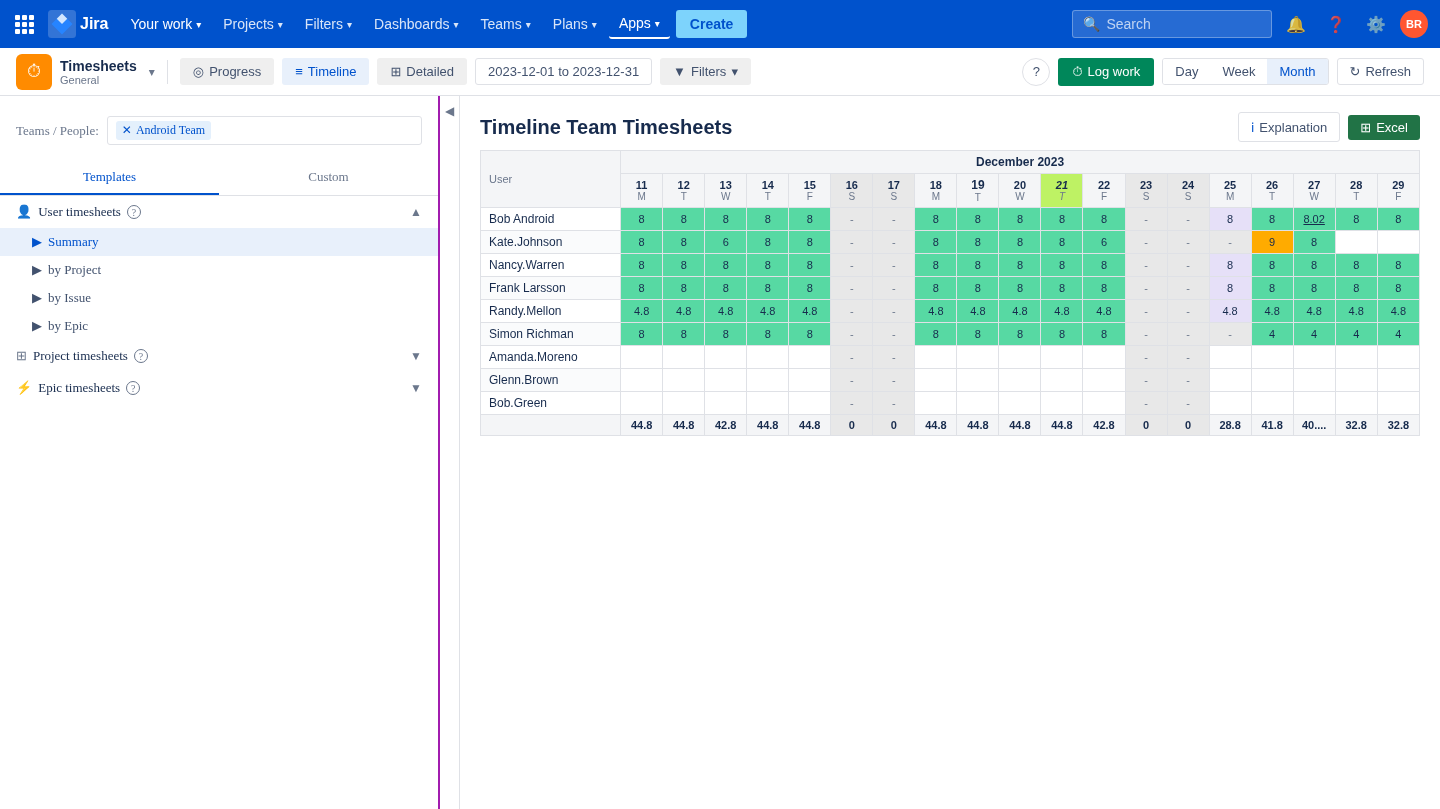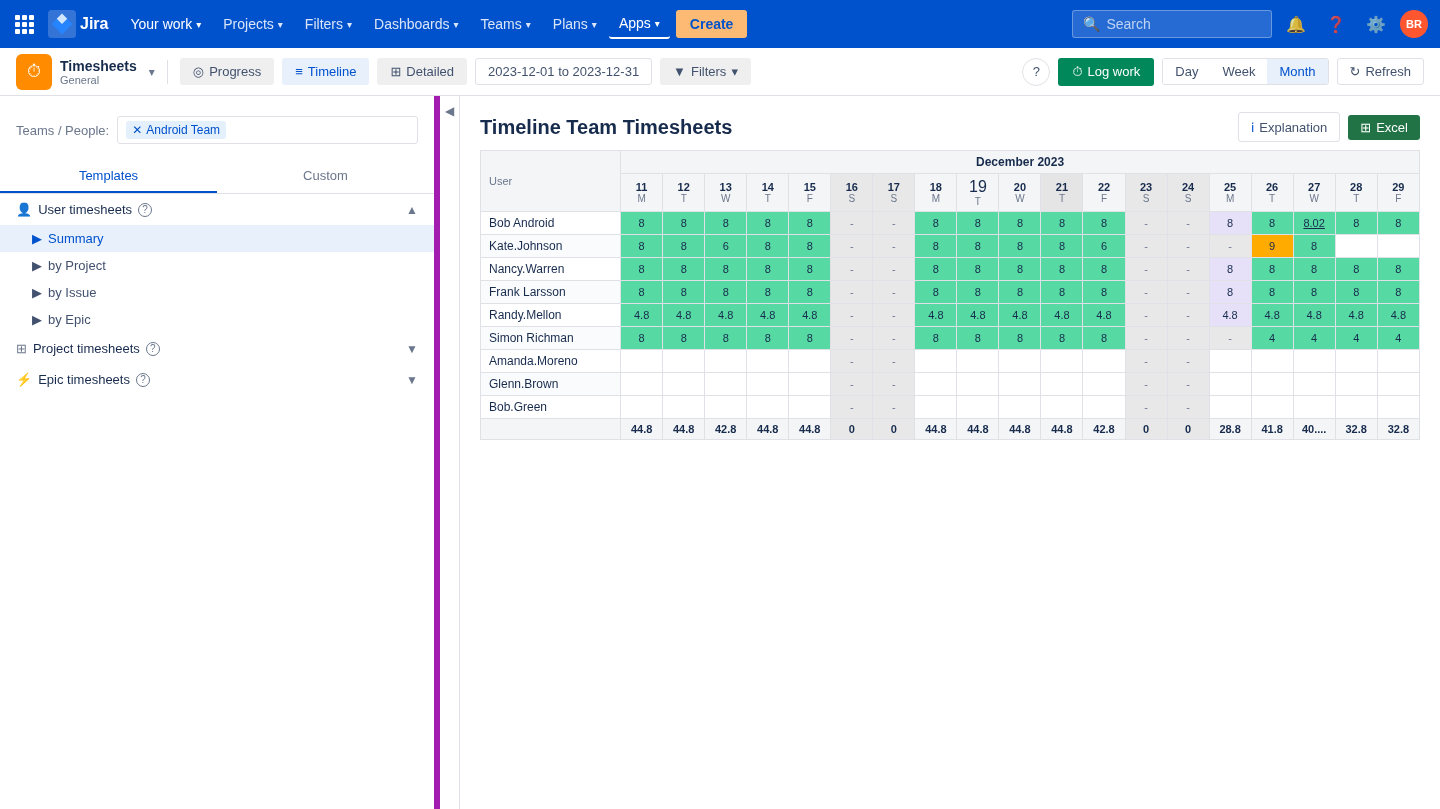--- a/index.html
+++ b/index.html
@@ -17,21 +17,21 @@
     }
     .top-nav-grid { width: 24px; height: 24px; display: flex; align-items: center; justify-content: center; cursor: pointer; }
     .grid-icon { display: grid; grid-template-columns: repeat(3,5px); grid-template-rows: repeat(3,5px); gap: 2px; }
     .grid-dot { background: #fff; border-radius: 1px; }
     .jira-logo { display: flex; align-items: center; gap: 4px; margin: 0 8px; color: #fff; font-weight: 700; font-size: 16px; }
     .jira-logo-icon { width: 28px; height: 28px; }
     .top-nav-menu { display: flex; align-items: center; gap: 2px; flex: 1; }
     .nav-item { padding: 6px 10px; border-radius: 3px; cursor: pointer; font-size: 14px; color: rgba(255,255,255,0.85); display: flex; align-items: center; gap: 4px; }
     .nav-item-active { color: #fff; }
     .nav-chevron { font-size: 10px; }
-    .create-btn { background: #fdba74; color: #0052cc; font-weight: 600; padding: 6px 14px; border-radius: 3px; cursor: pointer; border: none; font-size: 14px; margin-left: 4px; }
+    .create-btn { background: #7dd3fc; color: #0052cc; font-weight: 600; padding: 6px 14px; border-radius: 3px; cursor: pointer; border: none; font-size: 14px; margin-left: 4px; }
     .top-nav-right { display: flex; align-items: center; gap: 8px; }
     .search-box { background: rgba(255,255,255,0.15); border: 1px solid rgba(255,255,255,0.3); border-radius: 3px; padding: 5px 10px; color: #fff; display: flex; align-items: center; gap: 6px; width: 200px; font-size: 14px; }
     .search-box input { background: transparent; border: none; outline: none; color: #fff; font-size: 14px; width: 140px; }
     .search-box input::placeholder { color: rgba(255,255,255,0.7); }
     .icon-btn { width: 32px; height: 32px; border-radius: 50%; display: flex; align-items: center; justify-content: center; cursor: pointer; color: rgba(255,255,255,0.85); font-size: 16px; }
     .avatar { width: 28px; height: 28px; border-radius: 50%; background: #ff5630; display: flex; align-items: center; justify-content: center; color: #fff; font-size: 11px; font-weight: 600; cursor: pointer; }
 
     
     .sub-header {
       height: 48px;
@@ -57,21 +57,21 @@
     .log-work-btn { background: #00875a; color: #fff; border: none; border-radius: 3px; padding: 6px 14px; cursor: pointer; font-size: 13px; font-weight: 500; display: flex; align-items: center; gap: 5px; }
     .period-btns { display: flex; border: 1px solid #dfe1e6; border-radius: 3px; overflow: hidden; }
     .period-btn { padding: 5px 12px; border: none; background: #fff; cursor: pointer; font-size: 13px; color: #42526e; }
     .period-btn-active { background: #e8f0fb; color: #0052cc; }
     .refresh-btn { padding: 5px 12px; border-radius: 3px; border: 1px solid #dfe1e6; cursor: pointer; font-size: 13px; color: #42526e; background: #fff; display: flex; align-items: center; gap: 5px; }
 
     
     .main-layout { display: flex; height: calc(100vh - 96px); }
 
     
-    .sidebar { width: 440px; min-width: 440px; border-right: 6px solid #a21caf; display: flex; flex-direction: column; overflow-y: auto; }
+    .sidebar { width: 440px; min-width: 440px; border-right: 2px solid #a21caf; display: flex; flex-direction: column; overflow-y: auto; font-family: Liberation Serif, serif; }
     .sidebar-content { padding: 12px 0; }
     .teams-section { padding: 8px 16px; display: flex; align-items: center; gap: 8px; }
     .teams-label { font-size: 13px; color: #6b778c; white-space: nowrap; }
     .teams-input { border: 1px solid #dfe1e6; border-radius: 3px; padding: 4px 8px; display: flex; align-items: center; gap: 6px; flex: 1; }
     .tag { background: #e4f0fc; color: #0052cc; padding: 2px 6px; border-radius: 3px; font-size: 12px; display: flex; align-items: center; gap: 4px; }
     .tag-close { cursor: pointer; color: #0052cc; }
     .tabs-row { display: flex; border-bottom: 1px solid #dfe1e6; margin: 8px 0 0 0; }
     .tab { flex: 1; text-align: center; padding: 8px; font-size: 13px; cursor: pointer; color: #6b778c; border-bottom: 2px solid transparent; }
     .tab-active { color: #0052cc; border-bottom: 2px solid #0052cc; font-weight: 500; }
     .section-header { padding: 8px 16px; display: flex; align-items: center; justify-content: space-between; cursor: pointer; }
@@ -337,28 +337,28 @@
               </th>
               <th style="background: rgb(232, 232, 232);">
                 <div style="font-size:11px;font-weight:600;color:#172b4d;">17</div>
                 <div style="font-size:10px;color:#6b778c;">S</div>
               </th>
               <th style="background: rgb(244, 245, 247);">
                 <div style="font-size:11px;font-weight:600;color:#172b4d;">18</div>
                 <div style="font-size:10px;color:#6b778c;">M</div>
               </th>
               <th style="background: rgb(244, 245, 247);">
-                <div style="font-size:16px;font-weight:400;color:#172b4d;text-align:center;">19</div>
+                <div style="font-size:12px;font-weight:700;color:#172b4d;text-align:center;">19</div>
                 <div style="font-size:10px;color:#6b778c;">T</div>
               </th>
               <th style="background: rgb(244, 245, 247);">
                 <div style="font-size:11px;font-weight:600;color:#172b4d;">20</div>
                 <div style="font-size:10px;color:#6b778c;">W</div>
               </th>
-              <th style="background: #e5e5e5;">
+              <th style="background: #bef264; font-style: italic;">
                 <div style="font-size:11px;font-weight:600;color:#172b4d;">21</div>
                 <div style="font-size:10px;color:#6b778c;">T</div>
               </th>
               <th style="background: rgb(244, 245, 247);">
                 <div style="font-size:11px;font-weight:600;color:#172b4d;">22</div>
                 <div style="font-size:10px;color:#6b778c;">F</div>
               </th>
               <th style="background: rgb(232, 232, 232);">
                 <div style="font-size:11px;font-weight:600;color:#172b4d;">23</div>
                 <div style="font-size:10px;color:#6b778c;">S</div>

